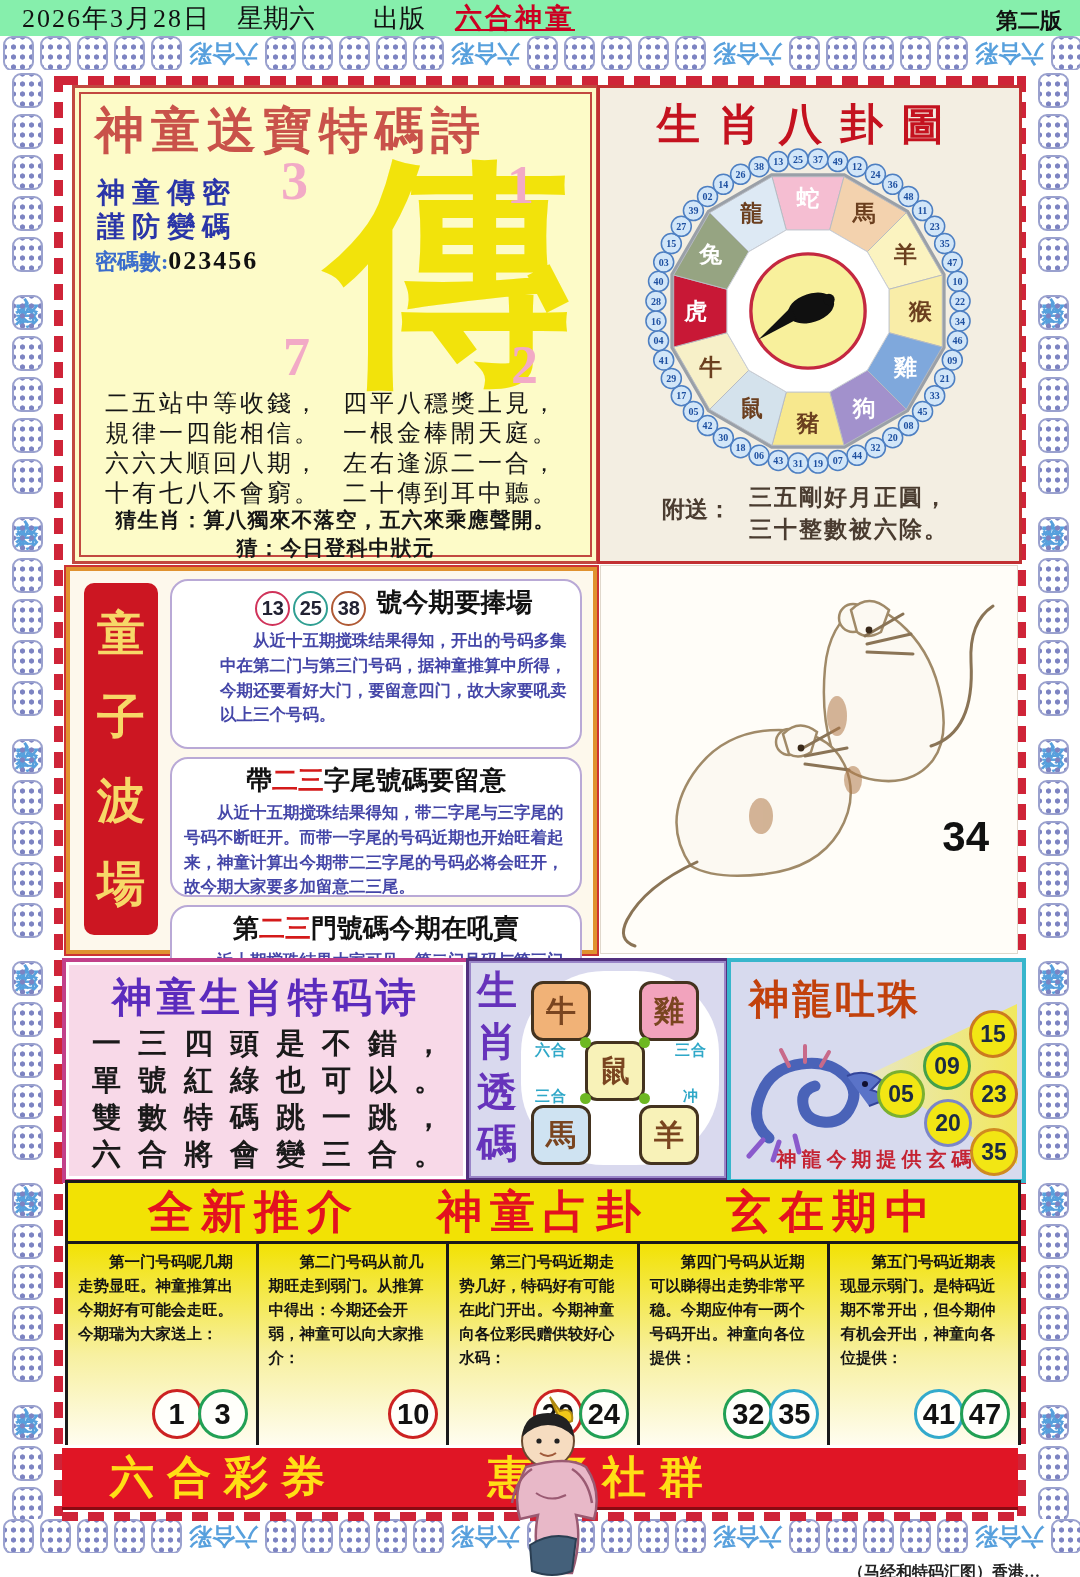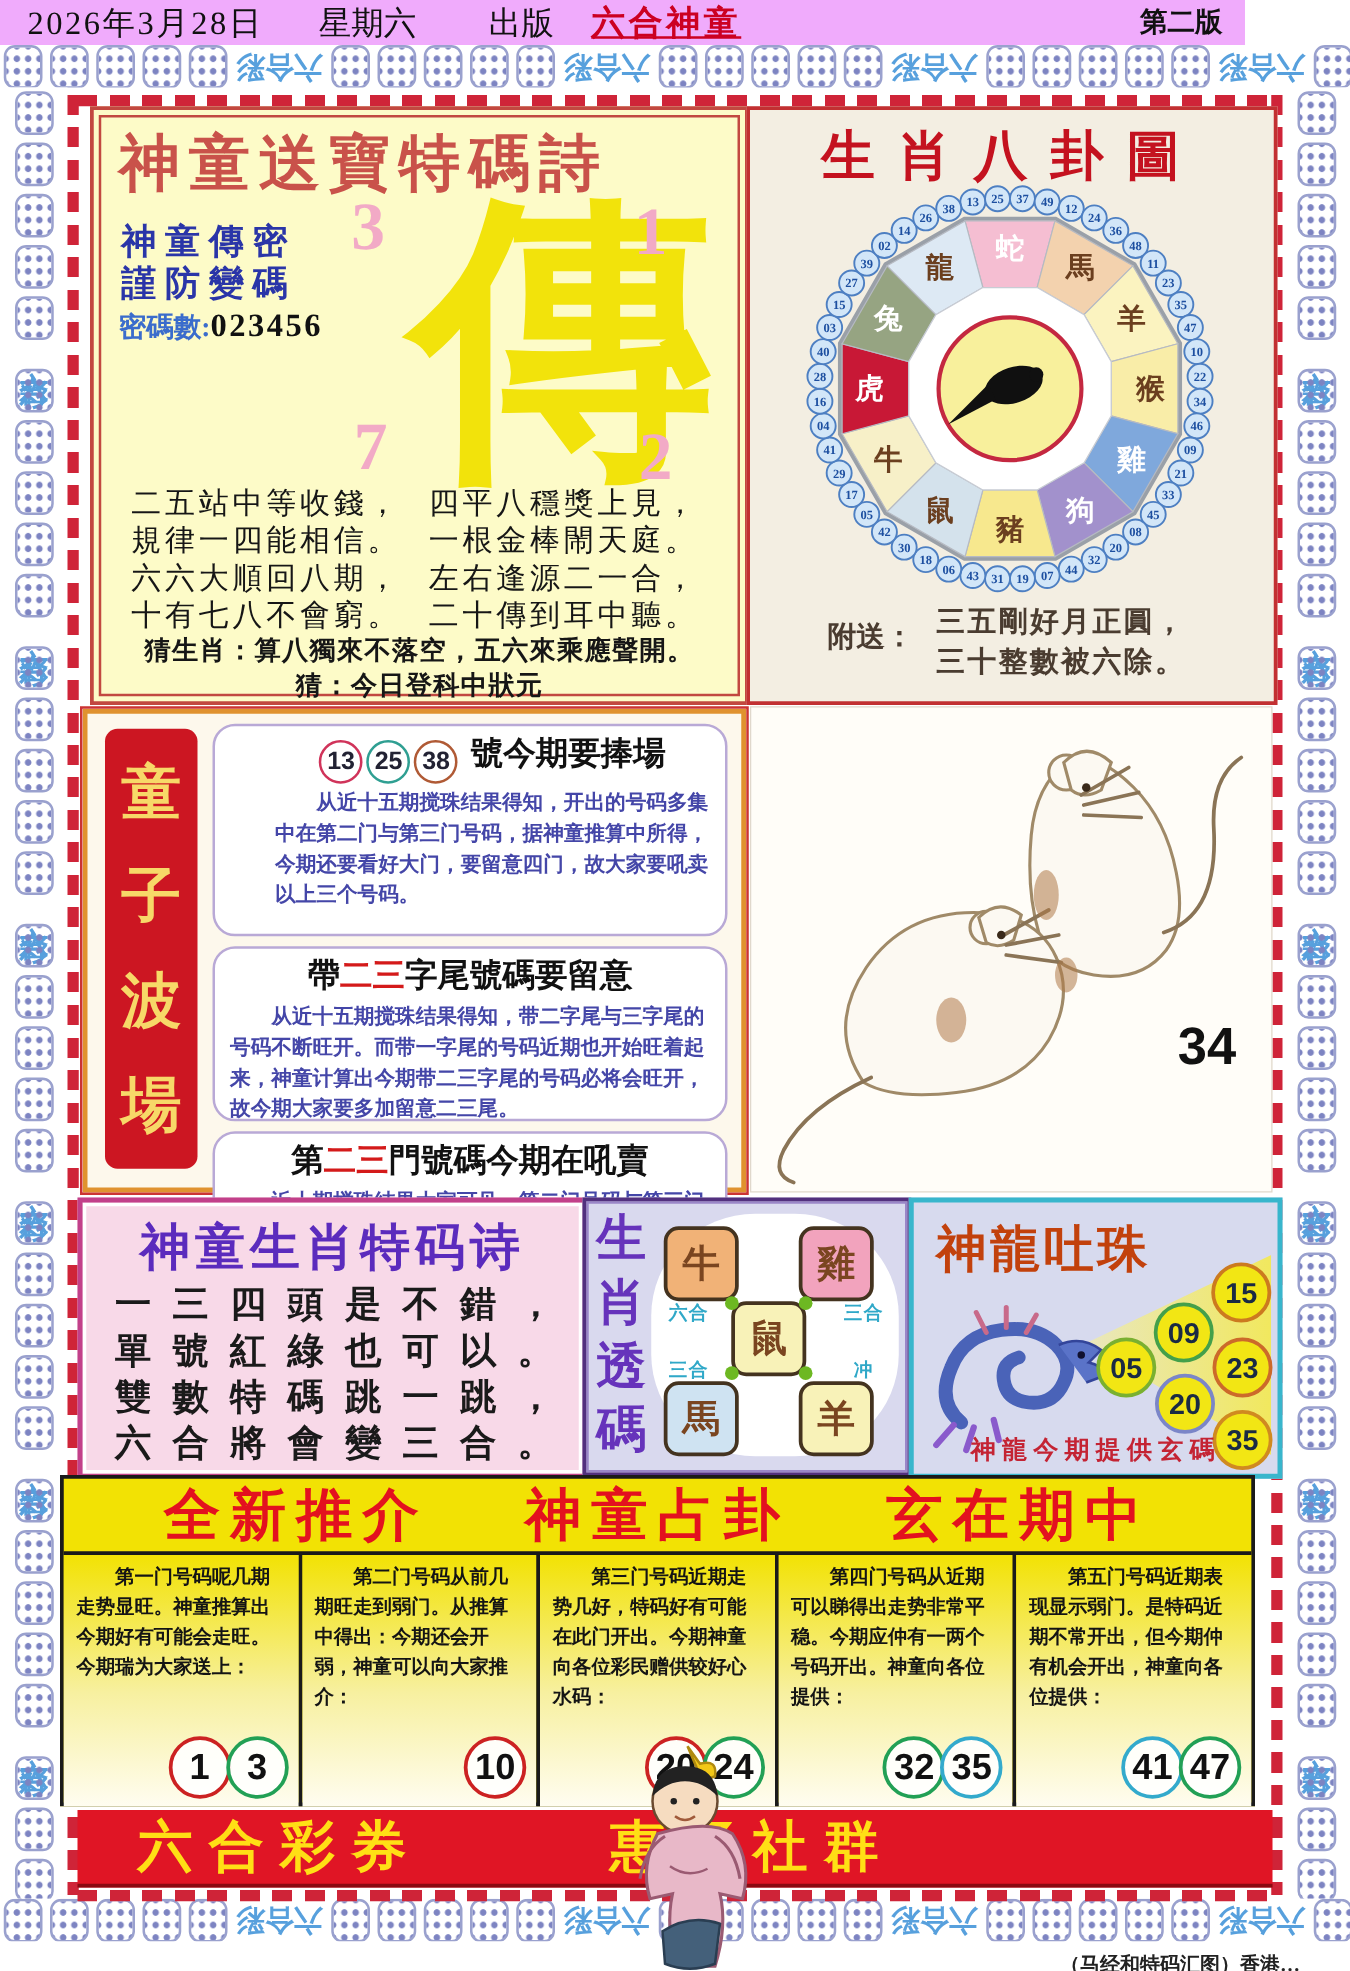--- a/index.html
+++ b/index.html
@@ -1,23 +1,23 @@
 <!DOCTYPE html>
 <html><head>
 <meta charset="utf-8">
 <style>
   html,body{margin:0;padding:0;background:#e8e8e8;}
   #page{position:relative;width:1080px;height:1577px;margin:0 auto;background:#ffffff;
         overflow:hidden;font-family:"Liberation Serif","DejaVu Serif",serif;}
   .abs{position:absolute;}
 
   
-  #header{left:0;top:0;width:996px;height:36px;display:flex;align-items:center;background:#f0abfc;}
+  #header{left:0;top:0;width:1080px;height:36px;display:flex;align-items:flex-end;background:#86efac;}
   #header .h-date{font-size:26px;color:#111;margin-left:22px;letter-spacing:2px;}
-  #header .h-week{font-size:26px;color:#111;margin-left:44px;}
+  #header .h-week{font-size:26px;color:#111;margin-left:26px;}
   #header .h-pub{font-size:26px;color:#111;margin-left:58px;}
   #header .h-brand{font-size:27px;color:#cc0022;font-weight:bold;margin-left:30px;letter-spacing:3px;text-decoration:underline;}
   #header .h-ed{font-size:22px;color:#111;font-weight:bold;margin-left:auto;margin-right:18px;}
 
   
   .tile-strip{display:flex;overflow:hidden;align-items:center;background:#fff;}
   .tile-strip.h{flex-direction:row;}
   .tile-strip.v{flex-direction:column;}
   .tile{width:27px;height:31px;border:2px solid #9aa1ce;border-radius:9px;flex:none;margin:1px 3px;
         background-image:radial-gradient(circle,#7d84c2 2.3px,rgba(0,0,0,0) 2.9px);
@@ -99,21 +99,21 @@
   #pd .cone{position:absolute;left:138px;top:42px;width:148px;height:160px;
       background:linear-gradient(90deg,rgba(248,242,150,.55),#f1e85e);
       clip-path:polygon(0 44%,100% 0,100% 100%);}
   .dball{position:absolute;width:42px;height:42px;border-radius:50%;background:#f2e614;border:3px solid #44a04a;
       font-size:23px;font-weight:bold;color:#1a2a44;display:flex;align-items:center;justify-content:center;
       font-family:"Liberation Sans",sans-serif;}
   #pd .pd-foot{position:absolute;bottom:6px;width:100%;text-align:center;font-size:20px;font-weight:bold;
       color:#c42333;letter-spacing:5px;}
 
   
-  #pr{left:48px;top:1180px;width:956px;height:265px;background:#f2e204;border:3px solid #1a1a1a;box-sizing:border-box;}
+  #pr{left:65px;top:1180px;width:956px;height:265px;background:#f2e204;border:3px solid #1a1a1a;box-sizing:border-box;}
   #pr .pr-head{height:58px;display:flex;align-items:center;justify-content:space-between;padding:0 80px;
       border-bottom:3px solid #1a1a1a;}
   #pr .pr-head span{font-size:45px;font-weight:bold;color:#e3111f;letter-spacing:8px;}
   #pr .pr-cols{display:flex;height:201px;}
   .rcol{flex:1;position:relative;border-right:3px solid #1a1a1a;
       background:linear-gradient(180deg,#f2e204 0%,#f7f0a0 55%,#fffdf0 100%);}
   .rcol:last-child{border-right:none;}
   .rcol p{margin:6px 10px;font-size:15.5px;font-weight:bold;color:#141414;line-height:1.55;text-indent:2em;}
   .nums{position:absolute;right:8px;bottom:6px;display:flex;}
   .rnum{width:44px;height:44px;border:3.5px solid #cc2222;border-radius:50%;background:rgba(255,255,255,.9);

